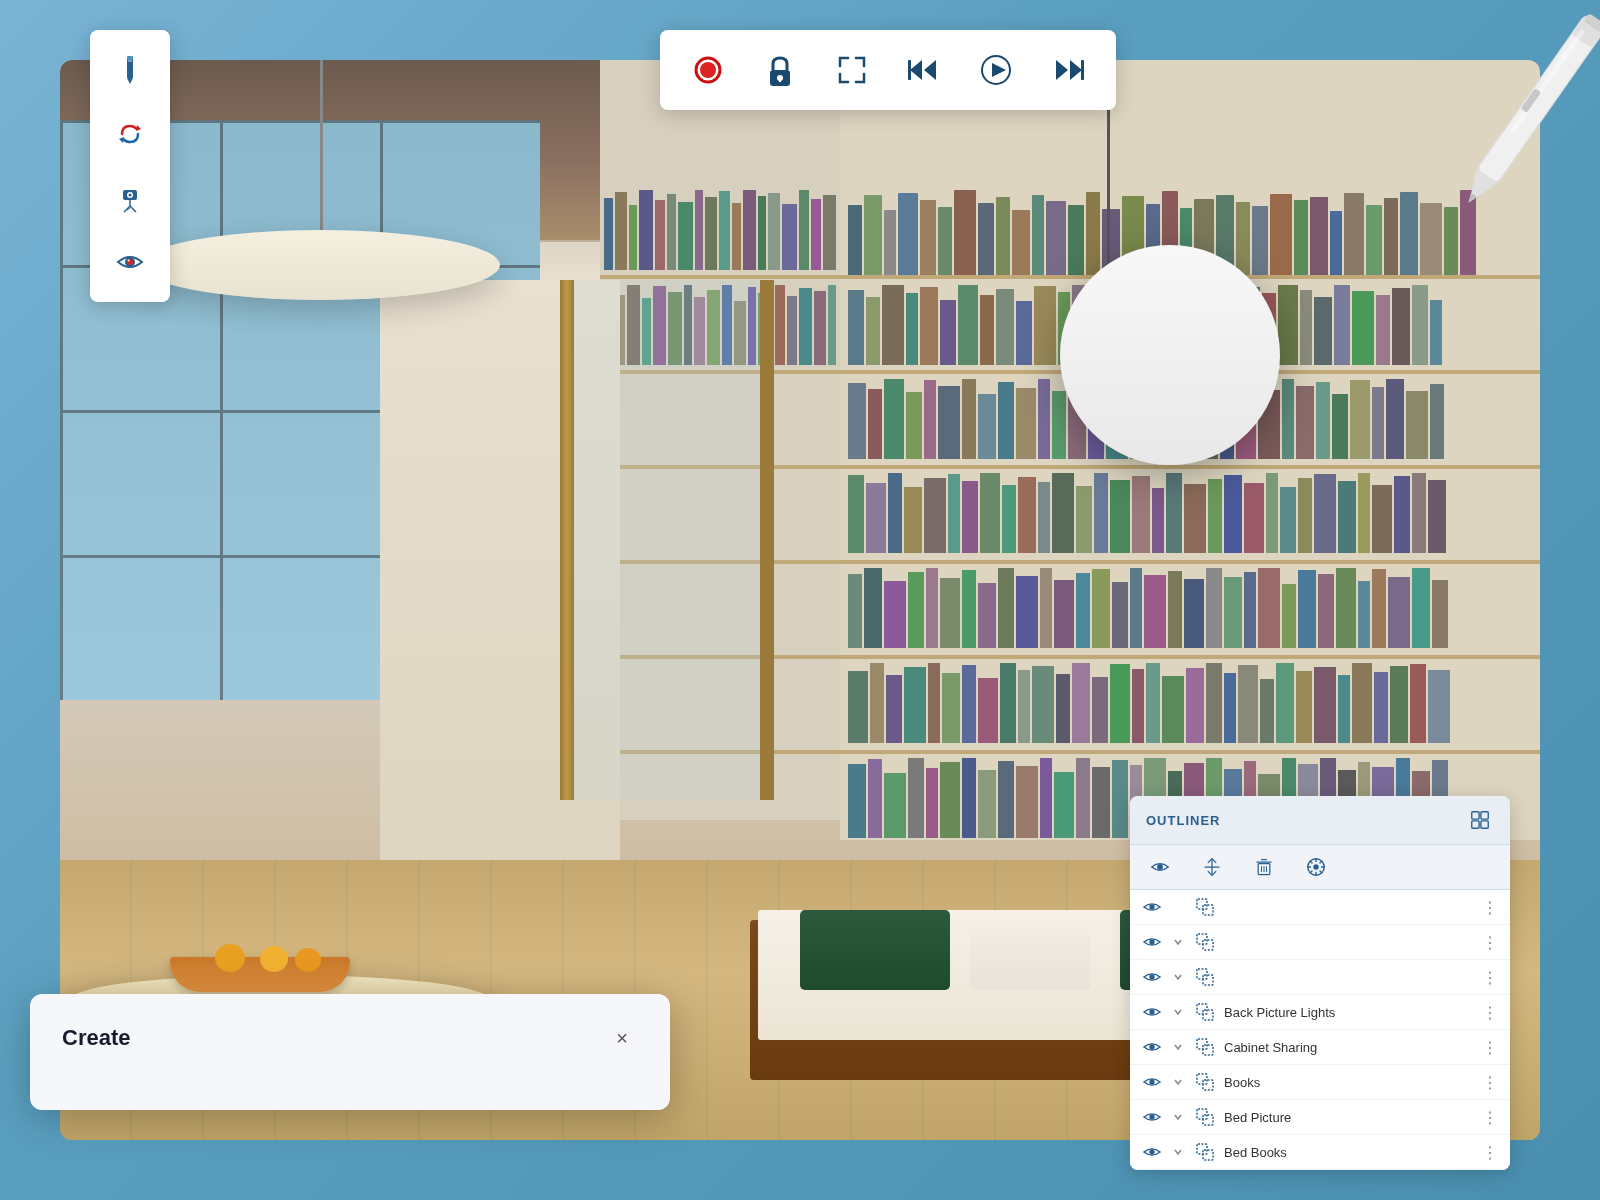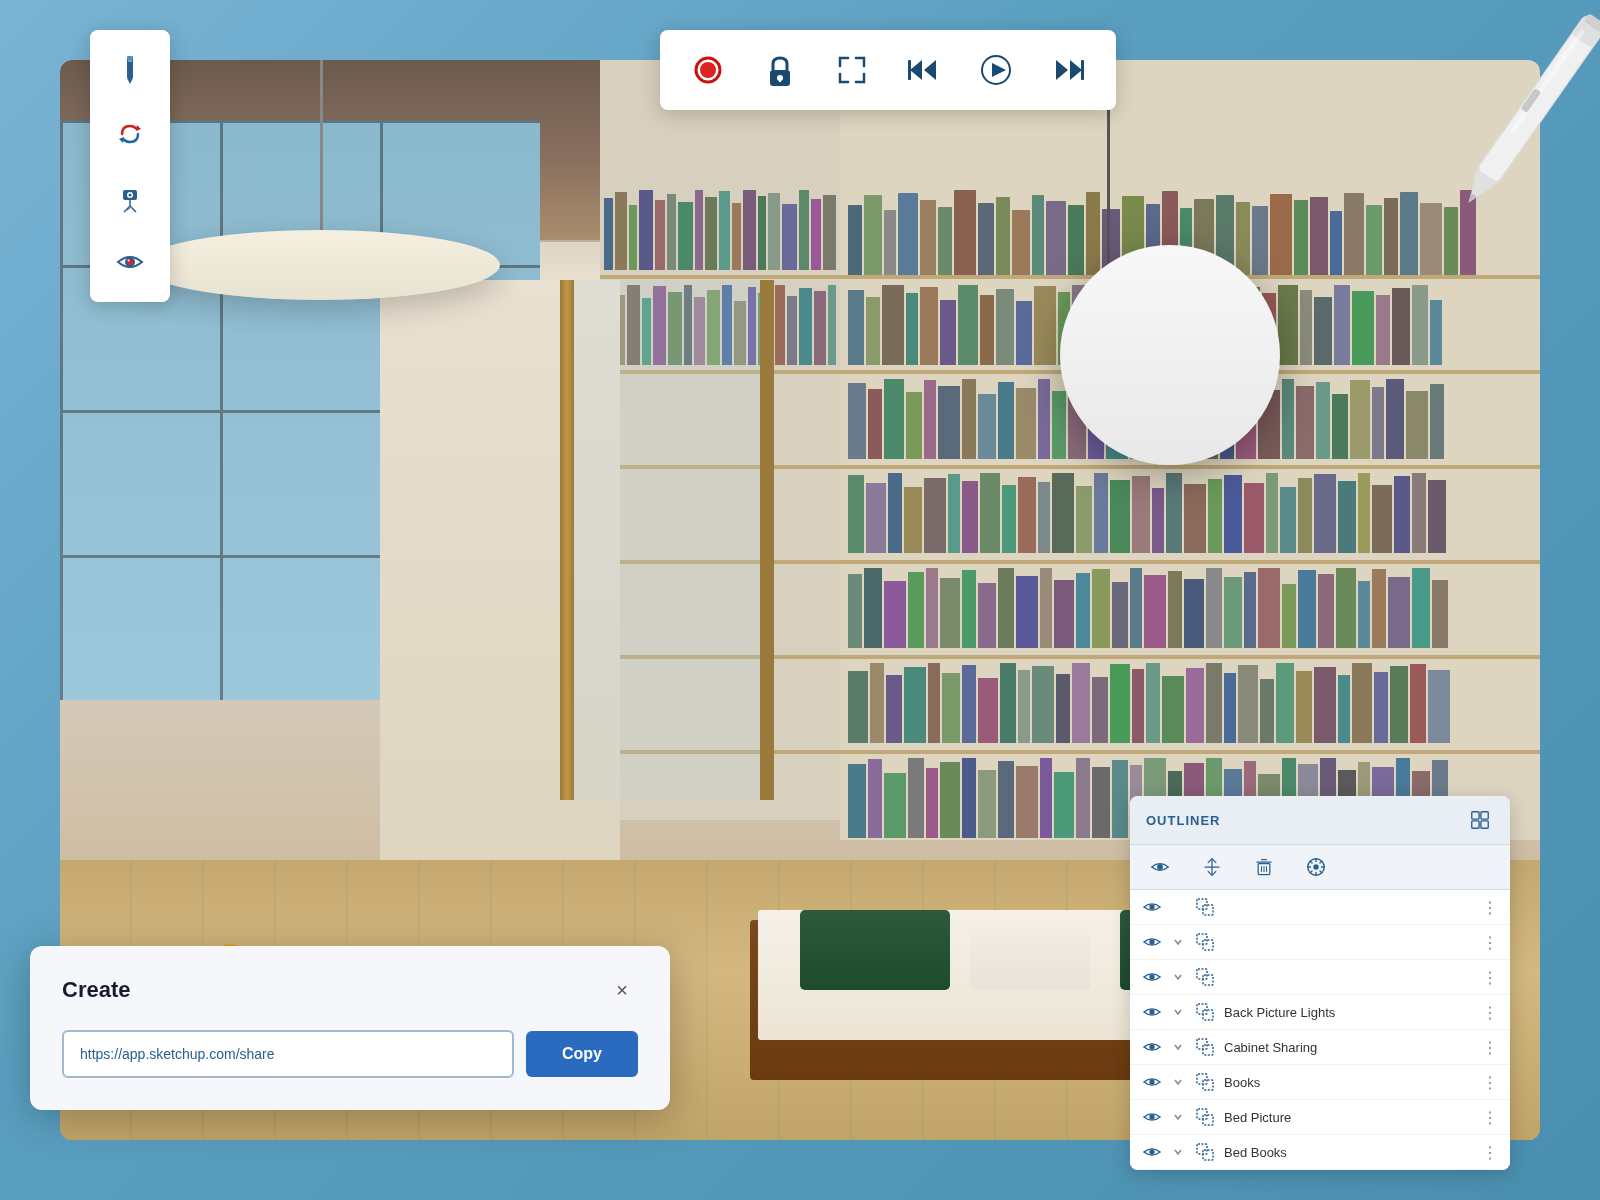--- a/index.html
+++ b/index.html
@@ -974,24 +974,20 @@
     <div class="outliner-more">⋮</div>
   </div>
     </div>
 </div>
 
 <div class="sharing-dialog">
   <div class="sharing-header">
     <span class="sharing-title">Create</span>
     <div class="sharing-close">×</div>
   </div>
-  <div class="sharing-url-row">
-    <input class="sharing-url-input" type="text" value="https://app.sketchup.com/share" style="">
-    <button class="sharing-copy-btn">Copy</button>
-  </div>
 </div>
 
 <div style="position:absolute; top:-10px; right:20px; width:100px; height:250px; transform:rotate(35deg); z-index:200; pointer-events:none;">
   <svg viewBox="0 0 60 200" width="100" height="250">
 
     <rect x="20" y="10" width="20" height="150" rx="4" fill="#f0f0f0" stroke="#ddd" stroke-width="1"></rect>
 
     <rect x="20" y="8" width="20" height="20" rx="4" fill="#e0e0e0"></rect>
     <rect x="22" y="6" width="16" height="8" rx="3" fill="#d0d0d0"></rect>
 

